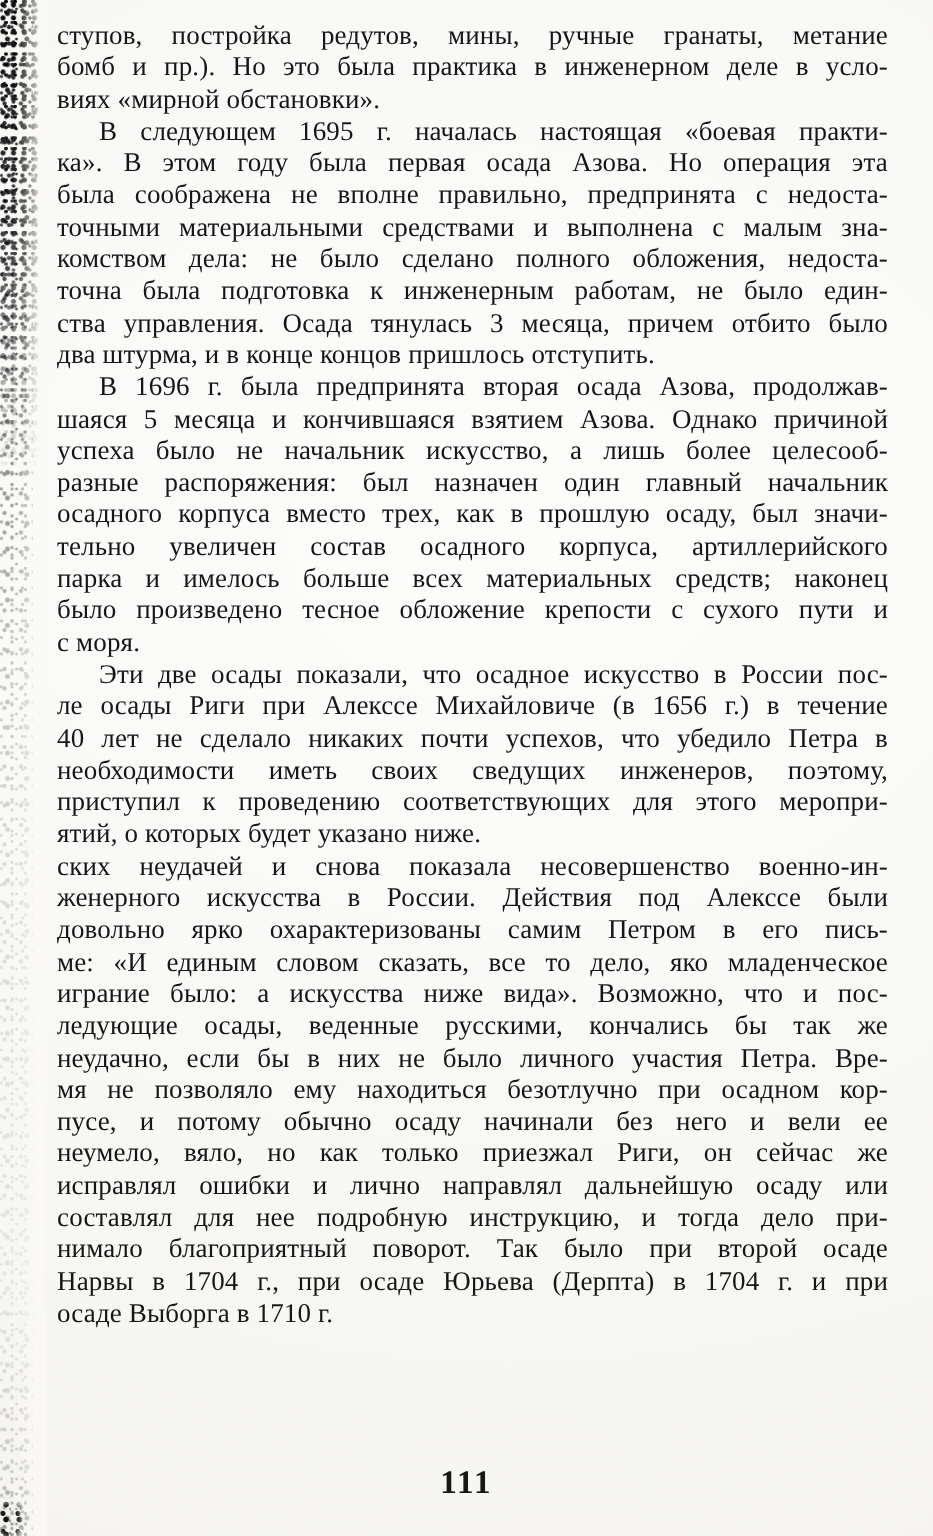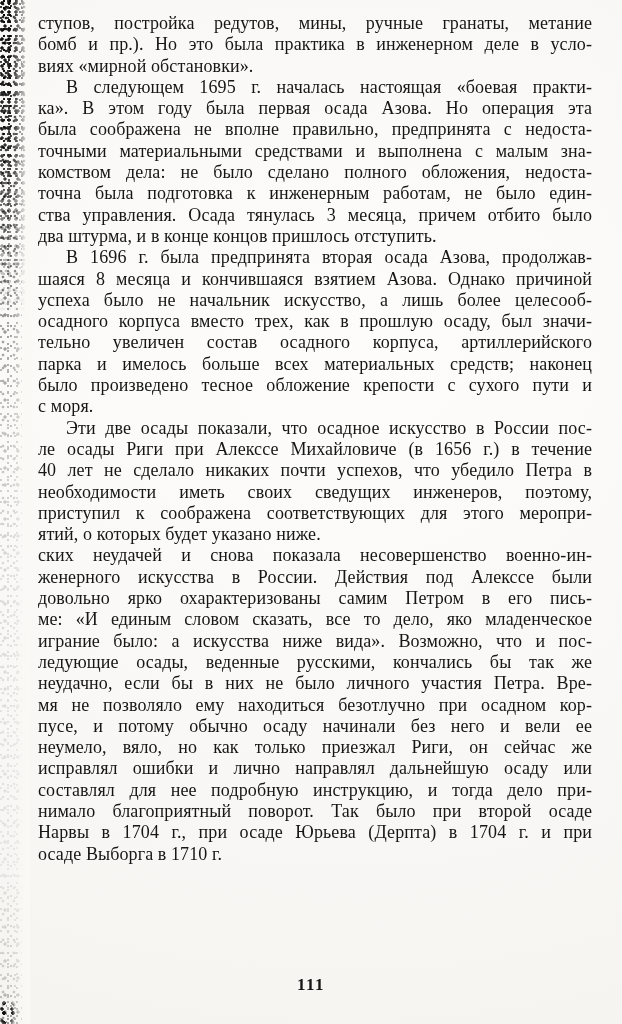--- a/index.html
+++ b/index.html
@@ -31,21 +31,21 @@
   }
   .line.indent { padding-left: 28px; }
   .line.last { text-align-last: left; }
   .page-number {
     position: absolute;
     top: 975px;
     left: 0;
     width: 100%;
     text-align: center;
     font-weight: bold;
-    font-size: 17px;
+    font-size: 22px;
     letter-spacing: 1.5px;
   }
   
   .noise-strip {
     position: absolute;
     left: 0; top: 0;
     width: 22px; height: 1024px;
     background-image:
       radial-gradient(circle at 3px 4px,  #1b1b1b 1.1px, transparent 1.7px),
       radial-gradient(circle at 8px 1px,  #262626 0.9px, transparent 1.4px),
@@ -114,34 +114,35 @@
         <div class="line">ка». В этом году была первая осада Азова. Но операция эта</div>
         <div class="line">была соображена не вполне правильно, предпринята с недоста-</div>
         <div class="line">точными материальными средствами и выполнена с малым зна-</div>
         <div class="line">комством дела: не было сделано полного обложения, недоста-</div>
         <div class="line">точна была подготовка к инженерным работам, не было един-</div>
         <div class="line">ства управления. Осада тянулась 3 месяца, причем отбито было</div>
         <div class="line last">два штурма, и в конце концов пришлось отступить.</div>
       </div>
       <div class="para">
         <div class="line indent">В 1696 г. была предпринята вторая осада Азова, продолжав-</div>
-        <div class="line">шаяся 8 месяца и кончившаяся взятием Азова. Однако причиной</div>
+        <div class="line">шаяся 5 месяца и кончившаяся взятием Азова. Однако причиной</div>
         <div class="line">успеха было не начальник искусство, а лишь более целесооб-</div>
+        <div class="line">разные распоряжения: был назначен один главный начальник</div>
         <div class="line">осадного корпуса вместо трех, как в прошлую осаду, был значи-</div>
         <div class="line">тельно увеличен состав осадного корпуса, артиллерийского</div>
         <div class="line">парка и имелось больше всех материальных средств; наконец</div>
         <div class="line">было произведено тесное обложение крепости с сухого пути и</div>
         <div class="line last">с моря.</div>
       </div>
       <div class="para">
         <div class="line indent">Эти две осады показали, что осадное искусство в России пос-</div>
         <div class="line">ле осады Риги при Алекссе Михайловиче (в 1656 г.) в течение</div>
         <div class="line">40 лет не сделало никаких почти успехов, что убедило Петра в</div>
         <div class="line">необходимости иметь своих сведущих инженеров, поэтому,</div>
-        <div class="line">приступил к соображена соответствующих для этого меропри-</div>
+        <div class="line">приступил к проведению соответствующих для этого меропри-</div>
         <div class="line last">ятий, о которых будет указано ниже.</div>
       </div>
       <div class="para">
         <div class="line">ских неудачей и снова показала несовершенство военно-ин-</div>
         <div class="line">женерного искусства в России. Действия под Алекссе были</div>
         <div class="line">довольно ярко охарактеризованы самим Петром в его пись-</div>
         <div class="line">ме: «И единым словом сказать, все то дело, яко младенческое</div>
         <div class="line">играние было: а искусства ниже вида». Возможно, что и пос-</div>
         <div class="line">ледующие осады, веденные русскими, кончались бы так же</div>
         <div class="line">неудачно, если бы в них не было личного участия Петра. Вре-</div>

